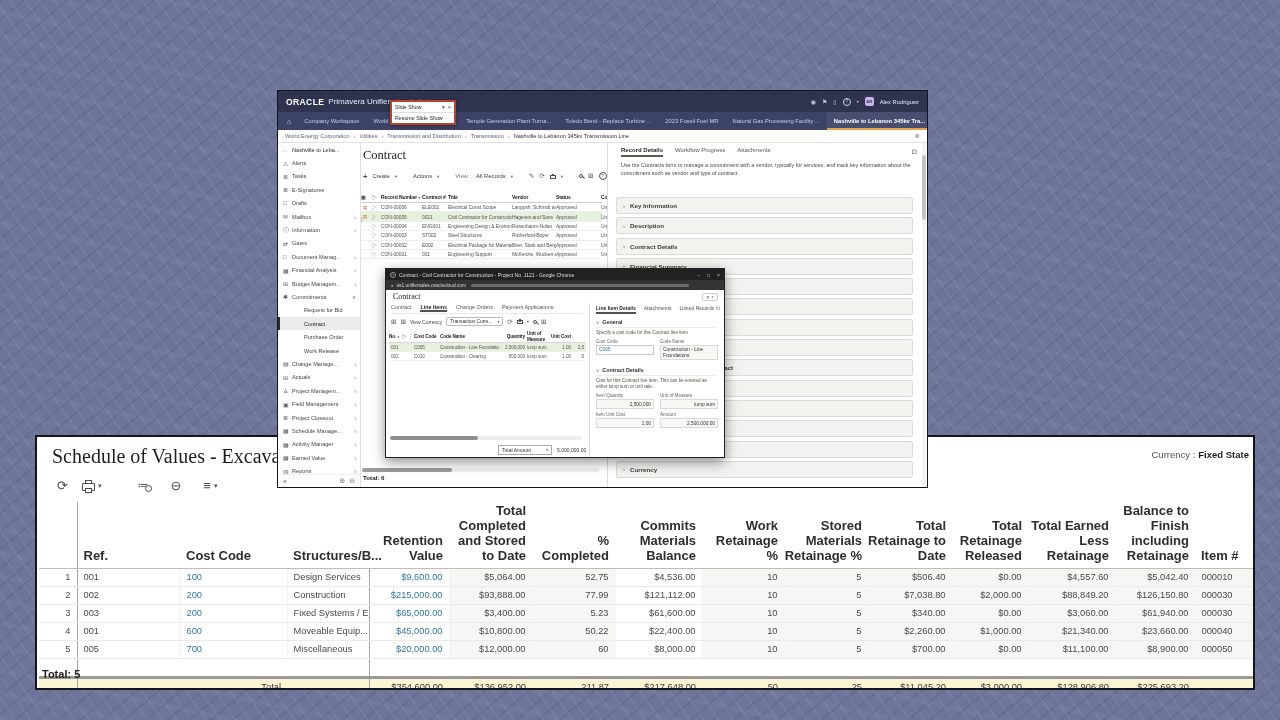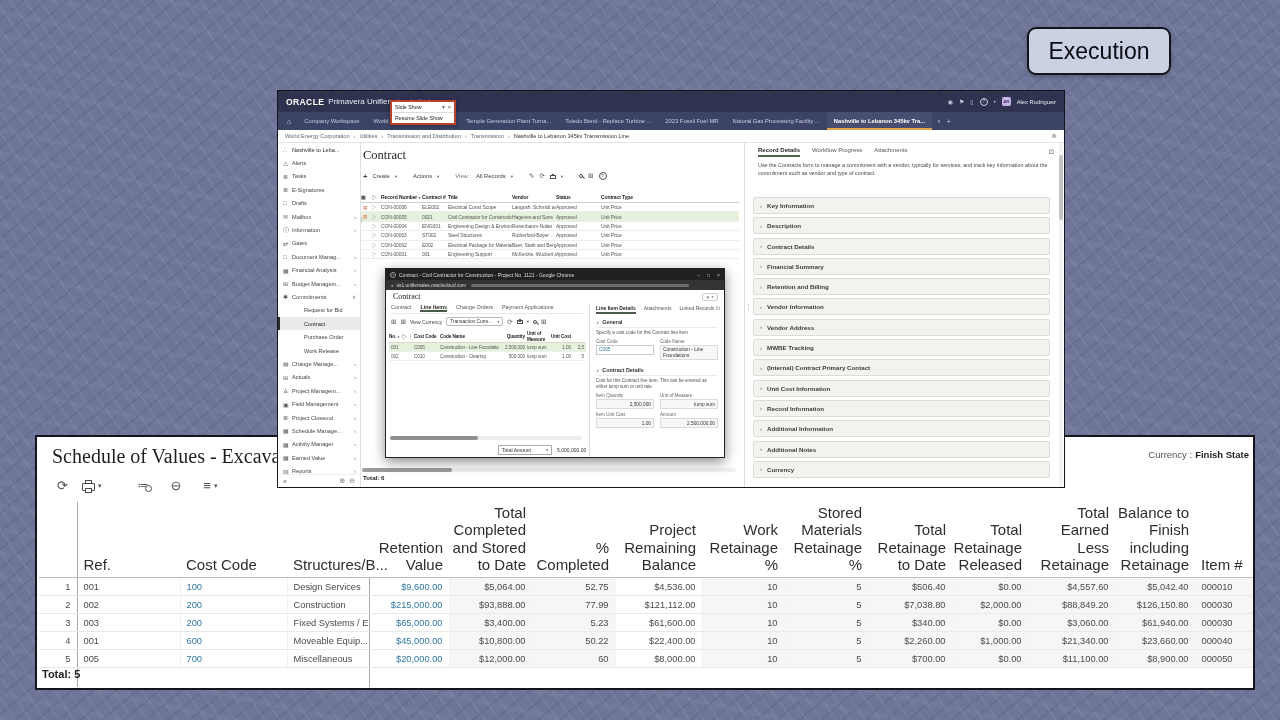--- a/index.html
+++ b/index.html
@@ -22,33 +22,33 @@
 .sov-tools .grp{display:flex;align-items:center;gap:3px;}
 .ig{font-size:13px;line-height:13px;color:#4c4c4c;}
 .caret-s{font-size:7px;color:#555;}
 .prn{position:relative;width:13px;height:8px;border:1.4px solid #4c4c4c;border-radius:1px;margin-top:2px;}
 .prn::before{content:"";position:absolute;left:2px;right:2px;top:-4px;height:3px;border:1.4px solid #4c4c4c;border-bottom:none;}
 .prn::after{content:"";position:absolute;left:2px;right:2px;bottom:-3.5px;height:3px;background:#fff;border:1.4px solid #4c4c4c;}
 .findlist{position:relative;font-size:11px;line-height:11px;color:#4c4c4c;}
 .findlist::after{content:"";position:absolute;right:-4px;bottom:-1px;width:5px;height:5px;border:1.2px solid #4c4c4c;border-radius:50%;background:#fff;}
 .sov-tablewrap{position:absolute;left:2px;right:2px;top:65px;}
 table.sovt{border-collapse:collapse;table-layout:fixed;width:1216px;}
-.sovt th{font-size:15px;font-weight:normal;color:#2e2e2e;vertical-align:bottom;line-height:1.15;padding:2px 0 4px 0;border-bottom:1px solid #bdbdbd;}
+.sovt th{font-size:13px;font-weight:bold;color:#2e2e2e;vertical-align:bottom;line-height:1.15;padding:2px 0 4px 0;border-bottom:1px solid #bdbdbd;}
 .sovt td{font-size:9.3px;color:#4a4a4a;height:18px;white-space:nowrap;overflow:hidden;}
 .sovt .L{text-align:left;padding-left:6px;}
 .sovt .R{text-align:right;padding-right:6px;}
 .sovt tr.dr td{border-bottom:1px solid #e9e9e9;border-right:1px solid #f2f2f2;}
 .sovt .vb{border-right:1px solid #a8a8a8 !important;}
 .sovt .ro{background:#f6f6f5;}
 .sovt .blue{color:#2f78a2;}
 .sovt tr.spacer td{height:19px;border-bottom:none;}
 .sovt tr.total td{background:#fbf5d3;border-top:3px solid #9a9a9a;border-bottom:1px solid #d9d9c0;color:#3c3c3c;}
 .sov-foot{position:absolute;left:5px;top:231px;font-size:11px;font-weight:bold;color:#222;}
 
-.uw{position:absolute;left:277px;top:90px;width:788px;height:398px;background:#fff;border:1px solid #15151d;z-index:10;overflow:hidden;}
+.uw{position:absolute;left:277px;top:90px;width:651px;height:398px;background:#fff;border:1px solid #15151d;z-index:10;overflow:hidden;}
 .u-title{height:21px;background:#2f3350;display:flex;align-items:center;padding:0 8px;color:#fff;}
 .brand{font-size:8.5px;font-weight:bold;letter-spacing:.4px;}
 .prodn{font-size:8px;margin-left:4px;color:#e9ebf5;}
 .envl{font-size:6.3px;color:#aeb3cc;margin-left:7px;}
 .t-right{margin-left:auto;display:flex;align-items:center;gap:6px;color:#ccd1e4;font-size:6px;}
 .hcirc{width:8px;height:8px;border:1px solid #ccd1e4;border-radius:50%;display:flex;align-items:center;justify-content:center;font-size:4.5px;}
 .avatar{width:9px;height:9px;border-radius:2px;background:#c7b5e6;color:#45306b;font-size:4.2px;font-weight:bold;display:flex;align-items:center;justify-content:center;}
 .uname{font-size:5.8px;color:#e6e9f5;white-space:nowrap;}
 .u-tabs{height:18px;background:#3d4366;display:flex;align-items:center;padding-left:3px;color:#c7cce0;font-size:5.8px;}
 .u-home{padding:0 6px;font-size:7px;color:#cdd2e4;}
@@ -160,28 +160,25 @@
 .pr-box.white{background:#fff;border-color:#c9c9c9;}
 .pr-box.rr{justify-content:flex-end;}
 .pr-box.tall{min-height:15px;white-space:normal;}
 .bluetxt{color:#2f79a3;}
 </style>
 </head>
 <body>
 
 <div class="stage">
 
-  <div class="badge">
-    <span>Execution</span>
-  </div>
 
   <div class="sov">
     <div class="sov-title">Schedule of Values - Excavation</div>
     <div class="sov-cur">
-      <span>Currency :</span><b>Finish State</b>
+      <span>Currency :</span><b>Fixed State</b>
     </div>
     <div class="sov-tools">
       <span class="ig">⟳</span>
       <span class="grp">
           <span class="prn"></span>
           <span class="caret-s">▾</span>
         </span>
       <span class="findlist" style="margin-left:22px;">≔</span>
       <span class="ig" style="margin-left:8px;">⊖</span>
       <span class="grp" style="margin-left:8px;">
@@ -210,21 +207,21 @@
         </colgroup>
         <thead>
           <tr>
             <th class="vb"></th>
             <th class="L">Ref.</th>
             <th class="L">Cost Code</th>
             <th class="L">Structures/B...</th>
             <th class="R">Retention Value</th>
             <th class="R">Total Completed and Stored to Date</th>
             <th class="R">% Completed</th>
-            <th class="R">Project Remaining Balance</th>
+            <th class="R">Commits Materials Balance</th>
             <th class="R">Work Retainage %</th>
             <th class="R">Stored Materials Retainage %</th>
             <th class="R">Total Retainage to Date</th>
             <th class="R">Total Retainage Released</th>
             <th class="R">Total Earned Less Retainage</th>
             <th class="R">Balance to Finish including Retainage</th>
             <th class="L">Item #</th>
           </tr>
         </thead>
         <tbody>
@@ -316,20 +313,37 @@
           </tr>
           </tbody>
         <tbody>
           <tr class="spacer">
             <td class="vb"></td>
               <td></td>
               <td></td>
               <td class="vb"></td>
               <td colspan="11"></td>
           </tr>
+          <tr class="total">
+            <td class="vb"></td>
+              <td></td>
+            <td class="R">Total</td>
+            <td class="vb"></td>
+            <td class="R">$354,600.00</td>
+            <td class="R">$136,952.00</td>
+            <td class="R">211.87</td>
+            <td class="R">$217,648.00</td>
+            <td class="R">50</td>
+            <td class="R">25</td>
+            <td class="R">$11,045.20</td>
+            <td class="R">$3,000.00</td>
+            <td class="R">$128,906.80</td>
+            <td class="R">$225,693.20</td>
+            <td></td>
+          </tr>
         </tbody>
       </table>
     </div>
     <div class="sov-foot">Total: 5</div>
   </div>
 
   <div class="uw">
     <div class="u-title">
       <span class="brand">ORACLE</span>
       <span class="prodn">Primavera Unifier</span>

